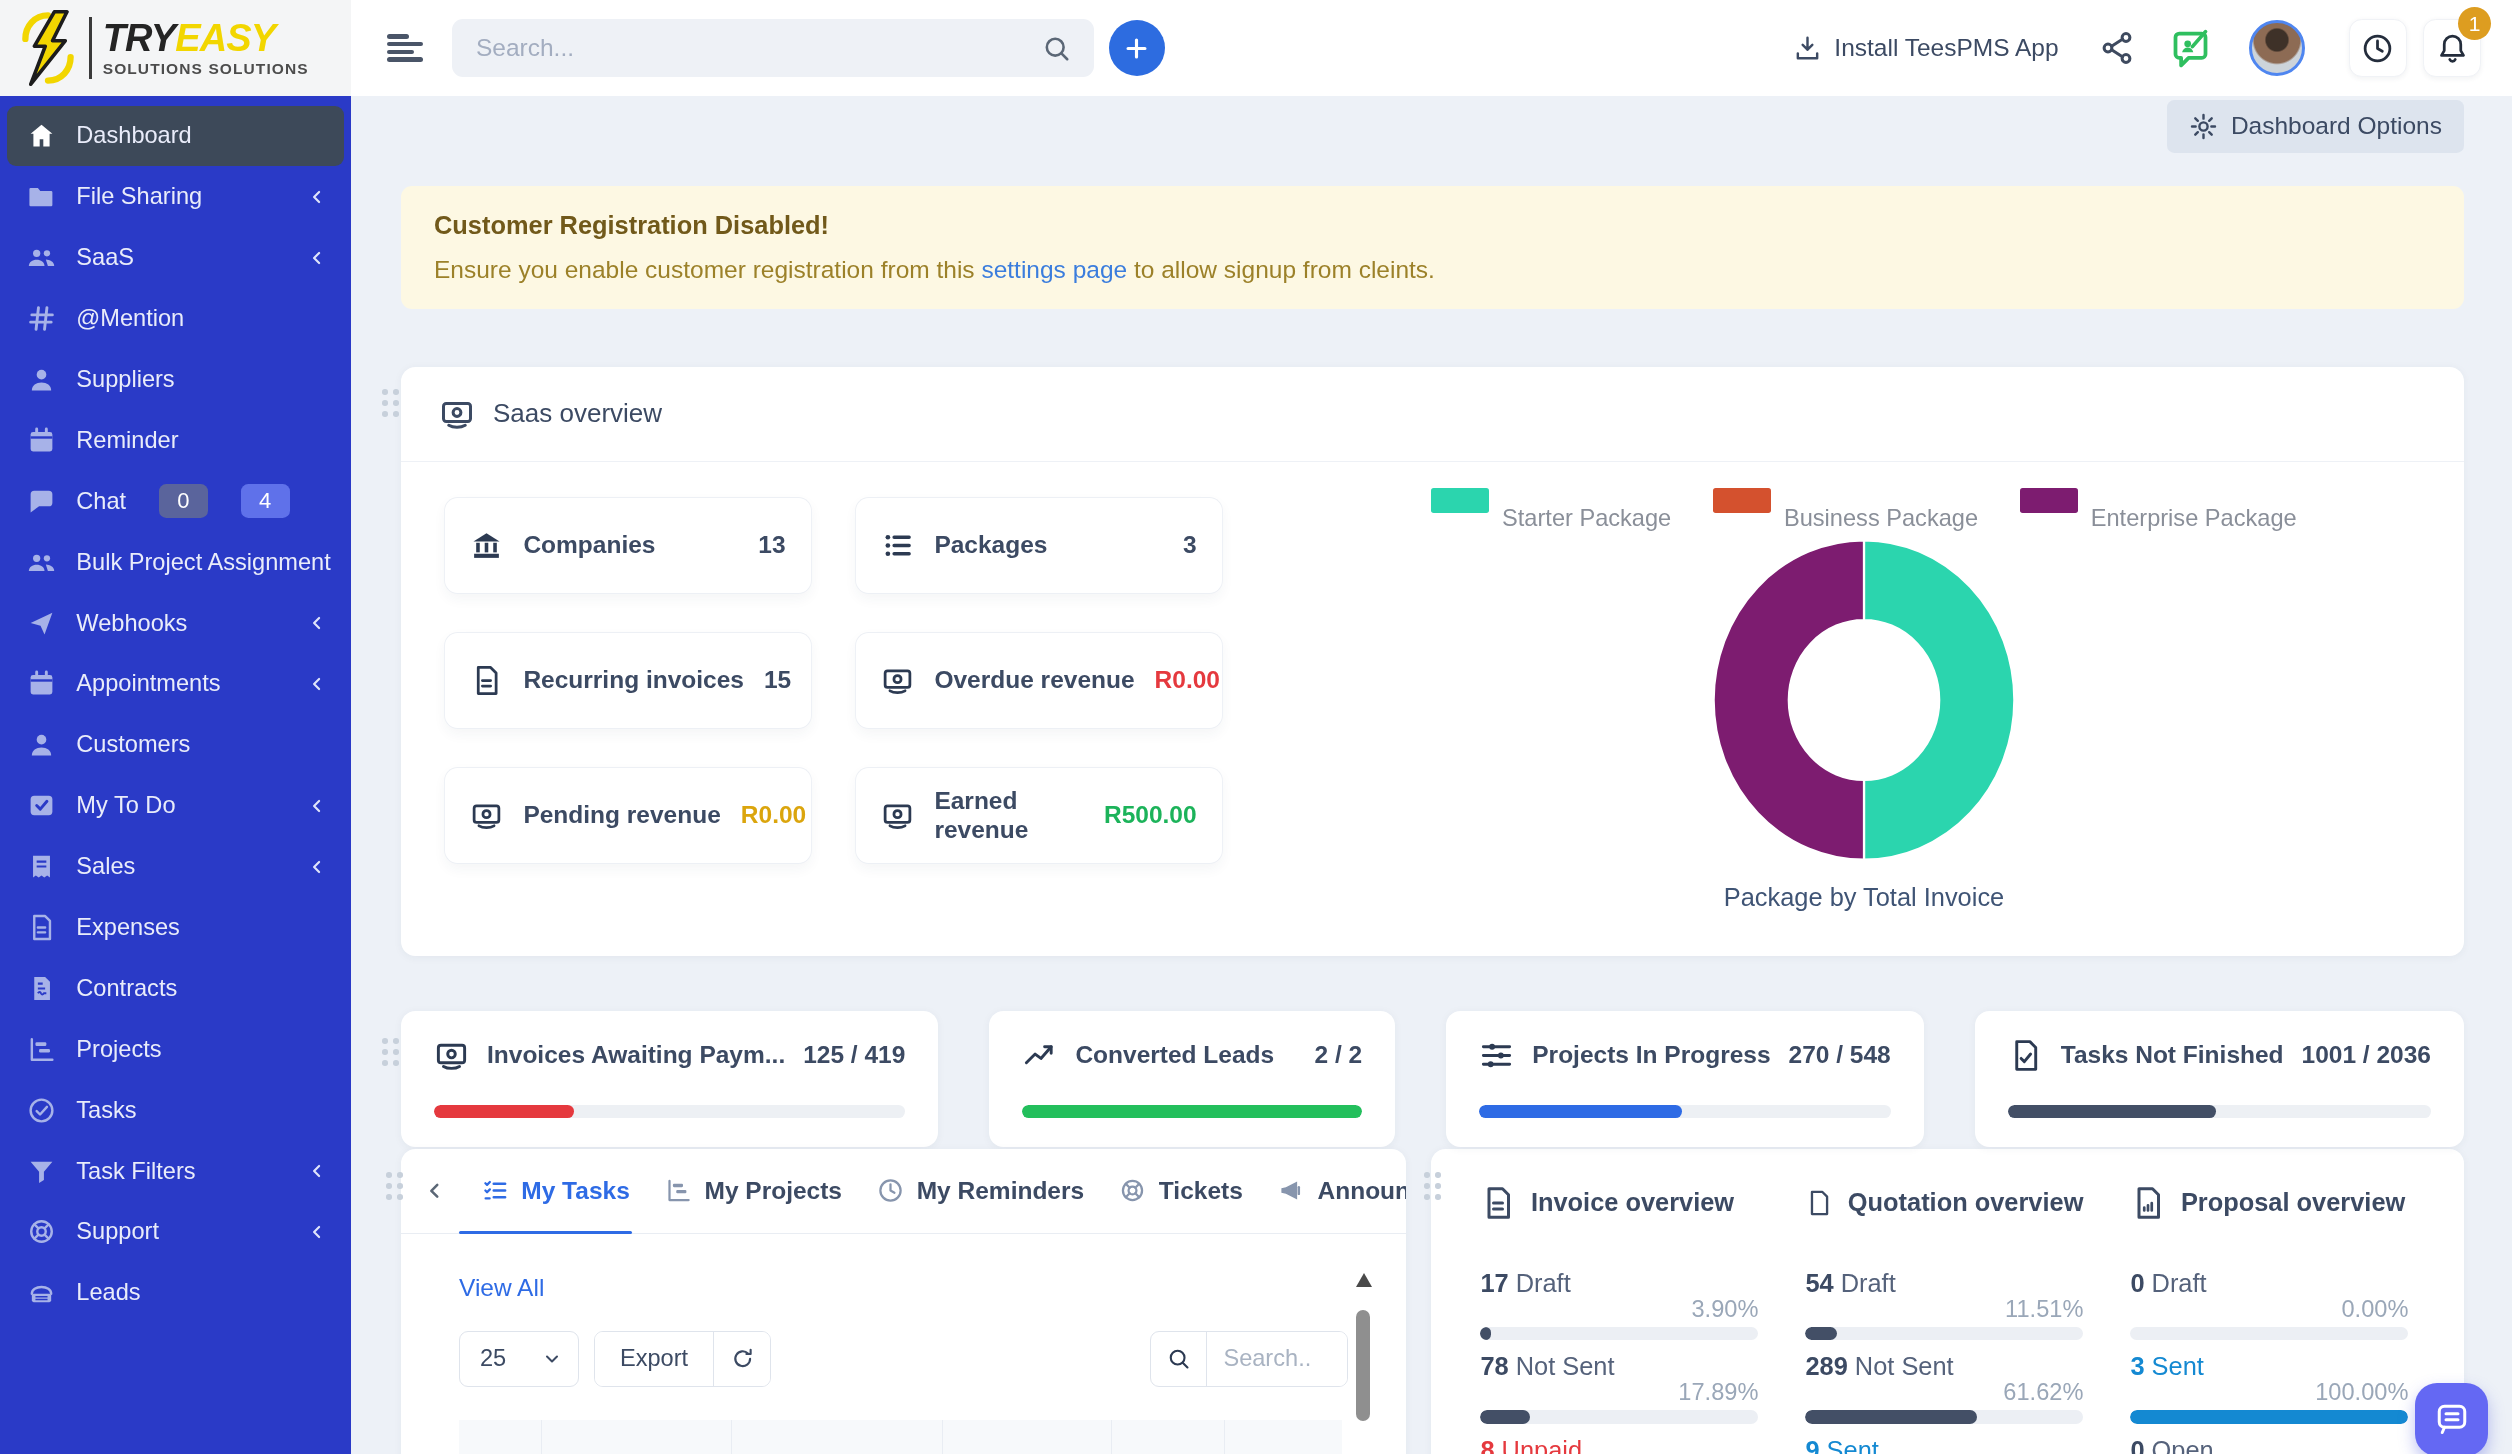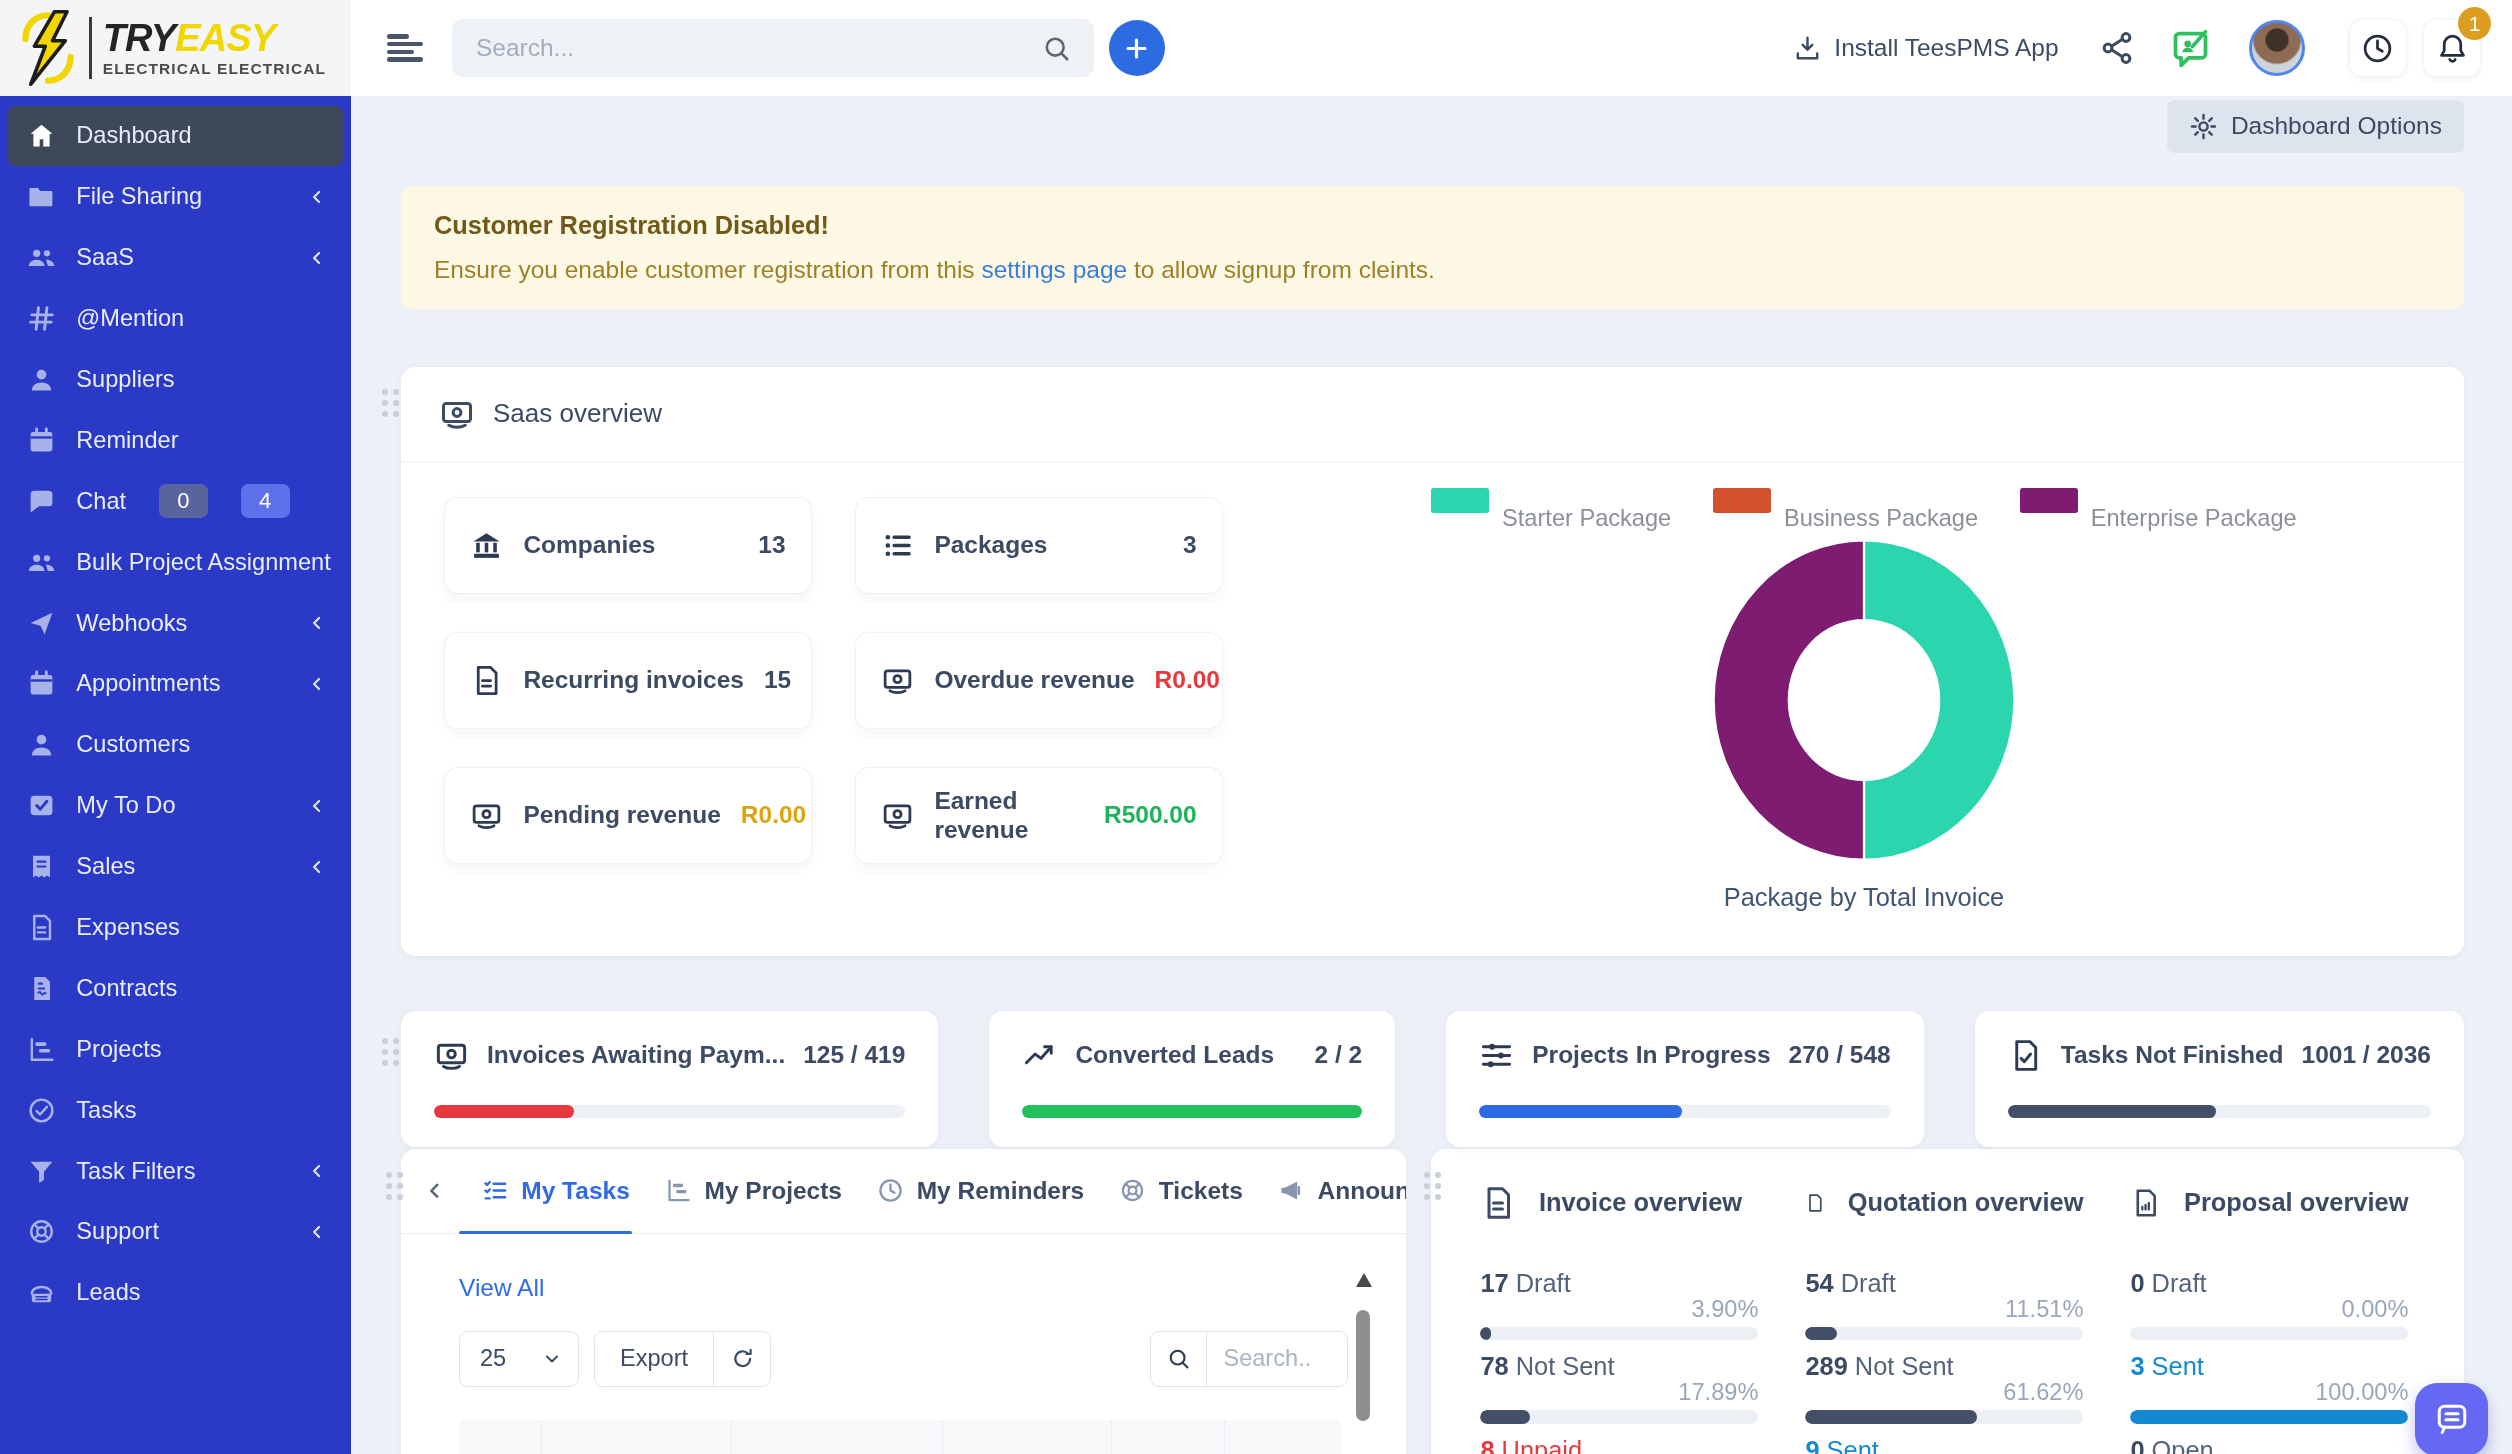--- a/index.html
+++ b/index.html
@@ -114,21 +114,21 @@
   .table-head{margin-top:33px;width:883px;display:grid;background:#f7f9fb;height:109px;}
   .th-cell{display:flex;align-items:center;padding-left:22px;font-size:24.5px;font-weight:600;color:#3f4e66;border-right:1.8px solid #e9edf3;}
   .th-cell:last-child{border-right:0;}
   .vscroll{position:absolute;right:36px;top:124px;width:14.5px;bottom:0;}
   .vs-arrow{width:0;height:0;margin:0 auto;border-left:8.2px solid transparent;border-right:8.2px solid transparent;border-bottom:14.5px solid #4a4a4a;}
   .vs-thumb{margin-top:23.6px;width:14.5px;height:111px;border-radius:7.3px;background:#8f8f8f;}
 
   .overview-card{padding:36px 49px;display:grid;grid-template-columns:repeat(3,278px);column-gap:47px;align-content:start;}
   .ov-head{display:flex;align-items:center;gap:14.5px;}
   .ov-head .ic{width:36px;height:36px;color:#3c4a63;}
-  .ov-title{font-size:25.4px;font-weight:600;color:#3c4a63;white-space:nowrap;margin-left:8px;}
+  .ov-title{font-size:25.4px;font-weight:600;color:#3c4a63;white-space:nowrap;}
   .ov-rows{display:flex;flex-direction:column;gap:11.8px;margin-top:48px;}
   .ov-row .lbl{font-size:25.4px;line-height:29px;white-space:nowrap;}
   .ov-row .lbl .cnt{font-weight:700;}
   .ov-row .pct{font-size:23.6px;line-height:23.6px;color:#9aa7b8;text-align:right;}
   .ov-bar{margin-top:5.5px;height:13.6px;border-radius:7.3px;background:#eceff4;overflow:hidden;}
   .ov-fill{height:100%;border-radius:7.3px;}
 
   .handle{position:absolute;display:grid;grid-template-columns:5.5px 5.5px;gap:5.5px;cursor:grab;}
   .handle i{width:5.5px;height:5.5px;border-radius:50%;background:#c7d0db;display:block;}
 
@@ -147,21 +147,21 @@
         <span class="ic logo-bolt">
           <svg viewBox="0 0 66 84">
             <path d="M33 6 C18 6 8 18 8 32" stroke="#f2d600" stroke-width="7" fill="none" stroke-linecap="round"></path>
             <path d="M33 78 C48 78 58 66 58 52" stroke="#f2d600" stroke-width="7" fill="none" stroke-linecap="round"></path>
             <path d="M40 2 18 40h12L14 82 52 34H38L54 2z" fill="#f2d600" stroke="#1c1c1c" stroke-width="4" stroke-linejoin="round"></path>
           </svg>
         </span>
         <div class="logo-divider"></div>
         <div>
           <div class="l1"><span class="try">TRY</span><span class="easy">EASY</span></div>
-          <div class="l2">ELECTRICAL ELECTRICAL</div>
+          <div class="l2">SOLUTIONS SOLUTIONS</div>
         </div>
       </div>
     </div>
 
     <button class="hamburger">
       <span class="hb1"></span>
         <span class="hb2"></span>
         <span class="hb3"></span>
         <span class="hb4"></span>
     </button>

